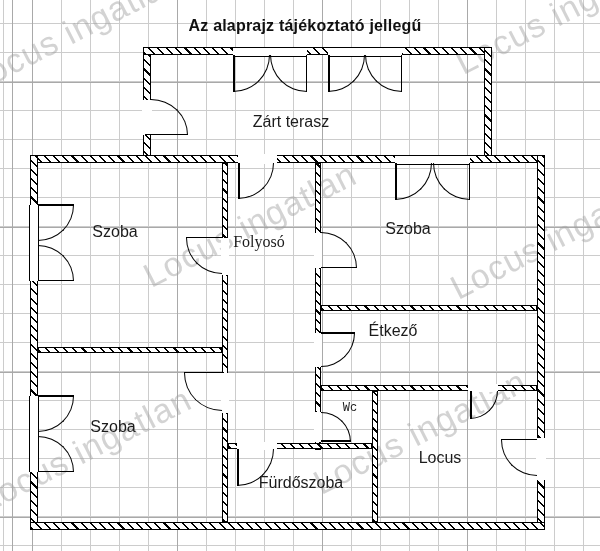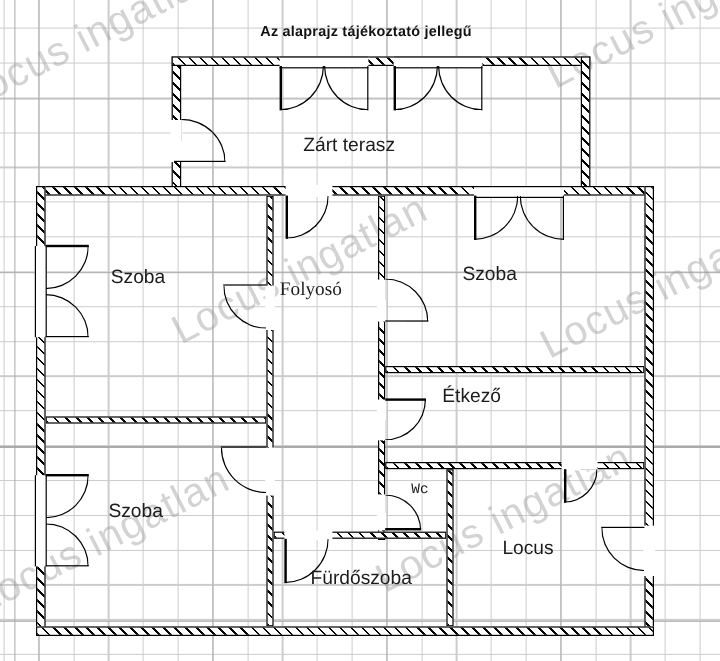--- a/index.html
+++ b/index.html
@@ -12,21 +12,21 @@
       repeating-linear-gradient(to right, #a9a9a9 0 1px, transparent 1px 145px),
       repeating-linear-gradient(to bottom, #a9a9a9 0 1px, transparent 1px 145px),
       repeating-linear-gradient(to right, #cccccc 0 1px, transparent 1px 29px),
       repeating-linear-gradient(to bottom, #cccccc 0 1px, transparent 1px 29px);
     background-position: 32px 0, 0 82px, 3px 0, 0 23px;
     font-family:"Liberation Sans", sans-serif;
   }
   #plan-title{
     position:absolute; left:305px; top:26px;
     transform:translate(-50%,-50%);
-    font-size:12px; font-weight:bold; color:#111; white-space:nowrap;
+    font-size:16px; font-weight:bold; color:#111; white-space:nowrap;
     letter-spacing:0.2px;
   }
   .watermark{
     position:absolute;
     transform:translate(-50%,-50%) rotate(-27deg);
     font-size:34px; color:rgba(158,158,158,0.45);
     white-space:nowrap; pointer-events:none; letter-spacing:1px;
   }
   .wall{
     position:absolute; box-sizing:border-box;

